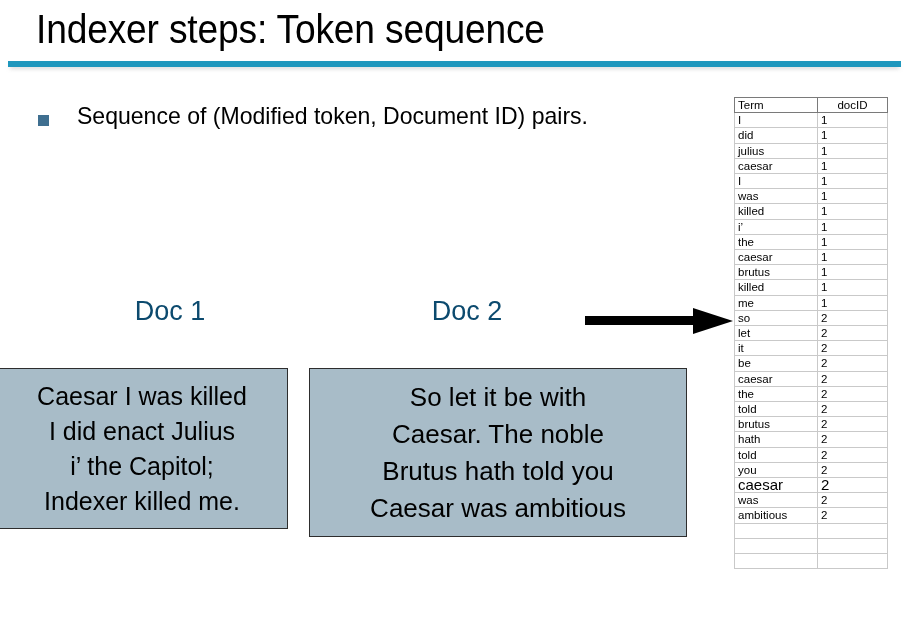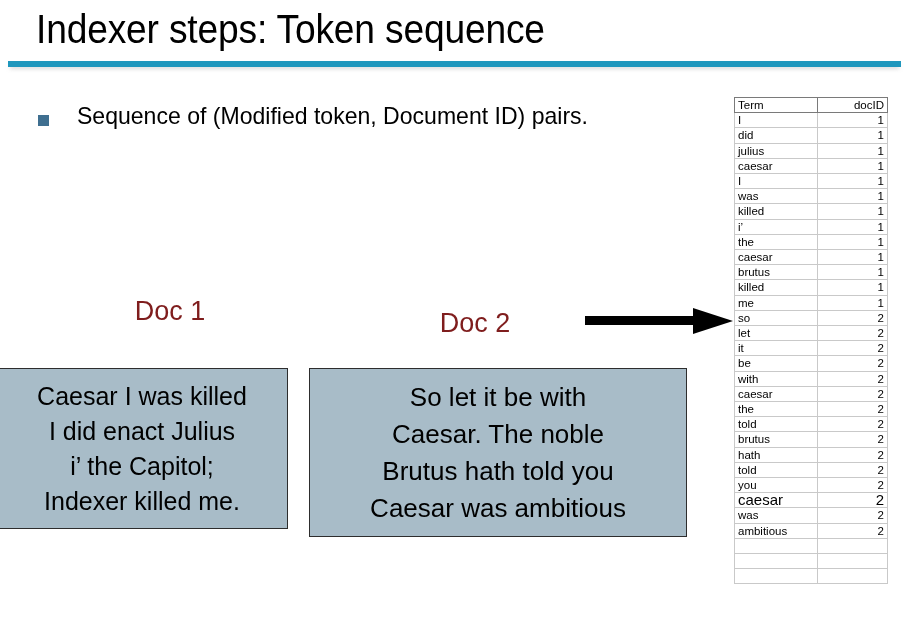--- a/index.html
+++ b/index.html
@@ -63,26 +63,26 @@
     white-space: nowrap;
     transform: scaleX(0.96);
     transform-origin: left top;
   }
 
   
   .doc-label {
     position: absolute;
     font-family: "Liberation Sans", sans-serif;
     font-size: 27px;
-    color: #7f1d1d;
+    color: #0c4a6e;
     text-align: center;
     white-space: nowrap;
   }
   #doc1-label { left: 60px;  top: 296px; width: 220px; }
-  #doc2-label { left: 320px; top: 296px; width: 310px; margin-top: 12px; }
+  #doc2-label { left: 312px; top: 296px; width: 310px; }
 
   
   .doc-box {
     position: absolute;
     background: #a8bcc8;
     border: 1.5px solid #2d2d2d;
     box-sizing: border-box;
     display: flex;
     flex-direction: column;
     align-items: center;
@@ -135,21 +135,21 @@
   }
   #term-table td, #term-table th {
     border: 1px solid #c9c9c9;
     height: 14.2px;
     padding: 0 3px;
     line-height: 14.2px;
     overflow: hidden;
     font-weight: normal;
   }
   #term-table .c-term { width: 76px; text-align: left; }
-  #term-table .c-doc  { width: 63px; text-align: right; }
+  #term-table .c-doc  { width: 63px; }
   #term-table thead th { border-color: #7a7a7a; }
   #term-table thead .c-term { border-left-color:#7a7a7a; }
   .row-big td { font-size: 15px; height: 18px; line-height: 18px; }
   .row-empty td { height: 16px; }
 </style>
 </head>
 <body>
 
 <div id="slide-title">Indexer steps: Token sequence</div>
 <div id="title-rule"></div>
@@ -251,24 +251,20 @@
       </tr>
       <tr class="">
         <td class="c-term">it</td>
         <td class="c-doc">2</td>
       </tr>
       <tr class="">
         <td class="c-term">be</td>
         <td class="c-doc">2</td>
       </tr>
       <tr class="">
-        <td class="c-term">with</td>
-        <td class="c-doc">2</td>
-      </tr>
-      <tr class="">
         <td class="c-term">caesar</td>
         <td class="c-doc">2</td>
       </tr>
       <tr class="">
         <td class="c-term">the</td>
         <td class="c-doc">2</td>
       </tr>
       <tr class="">
         <td class="c-term">told</td>
         <td class="c-doc">2</td>

